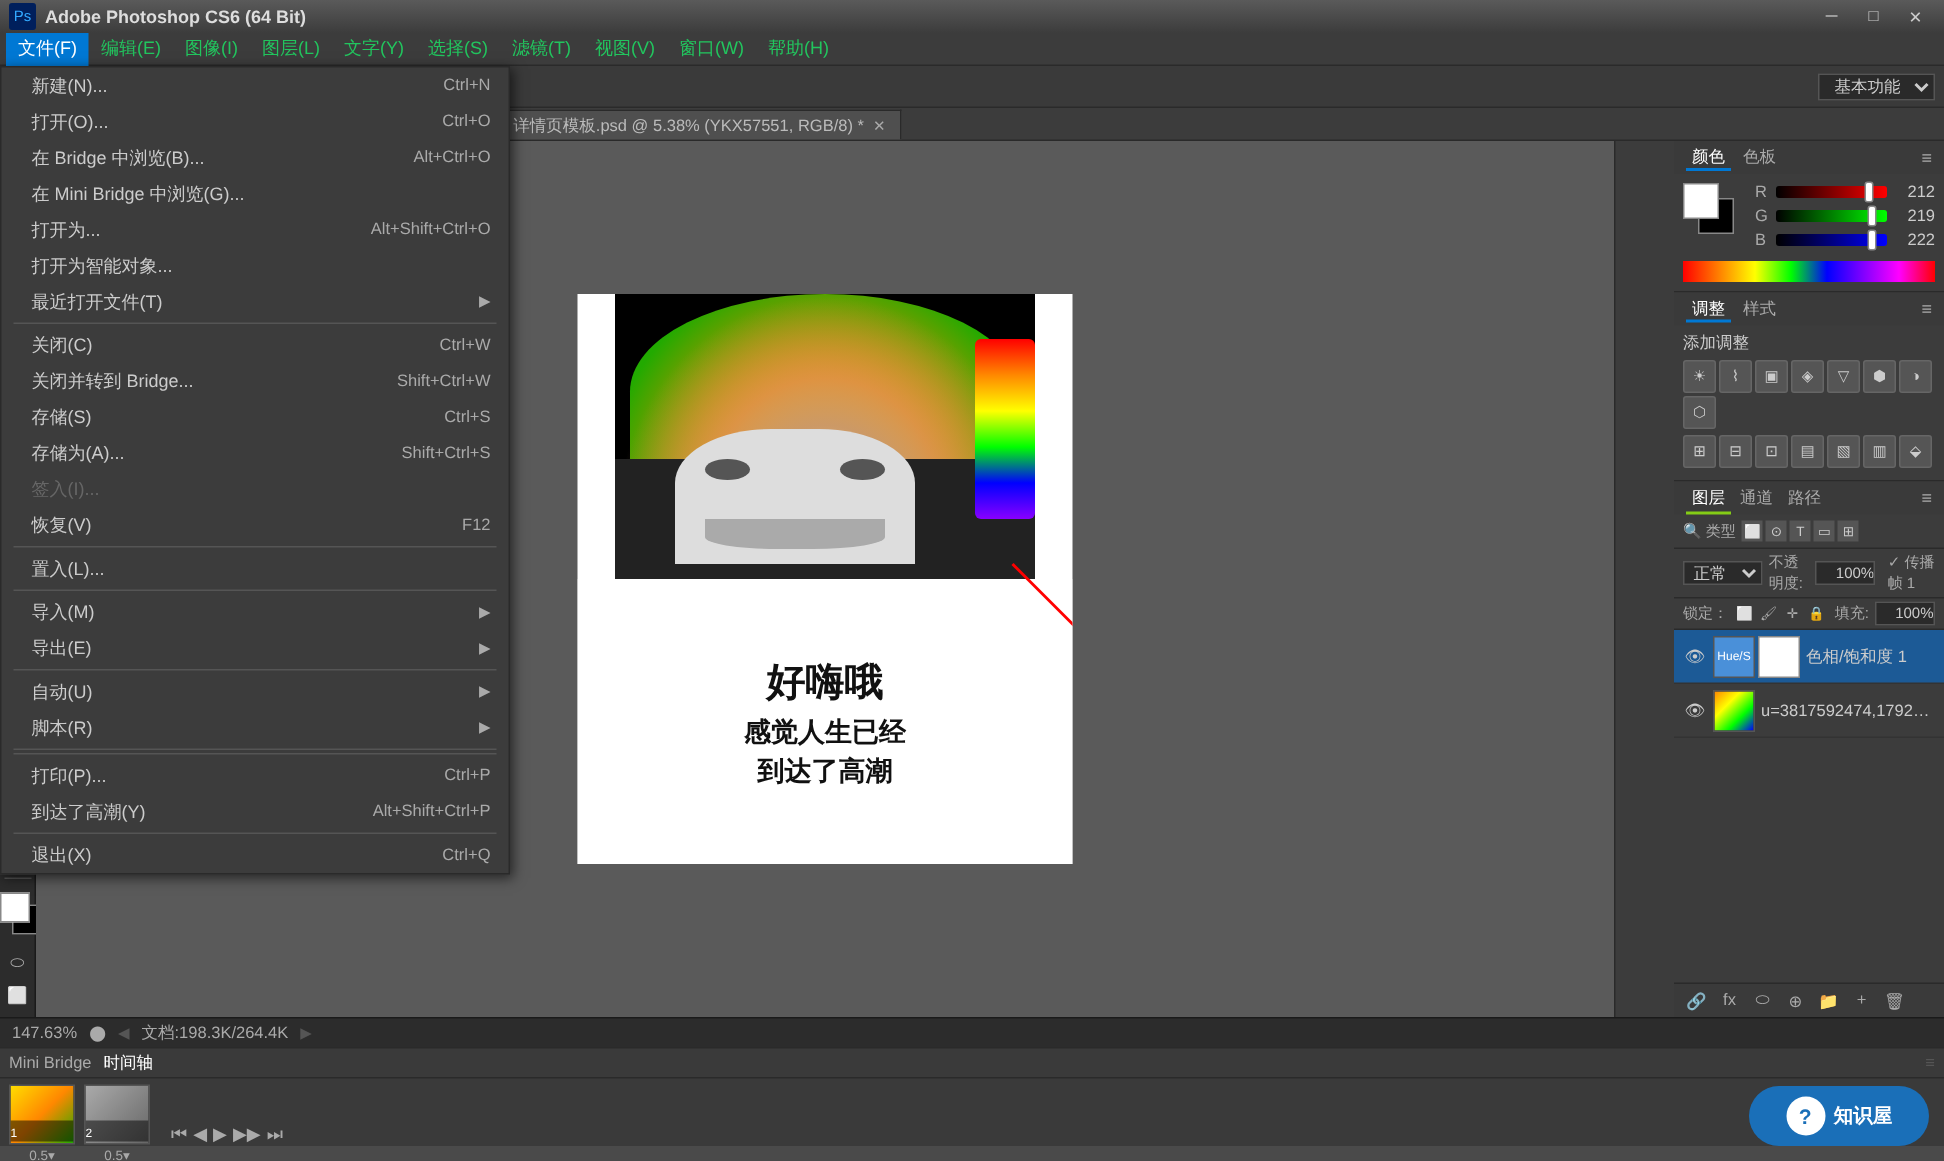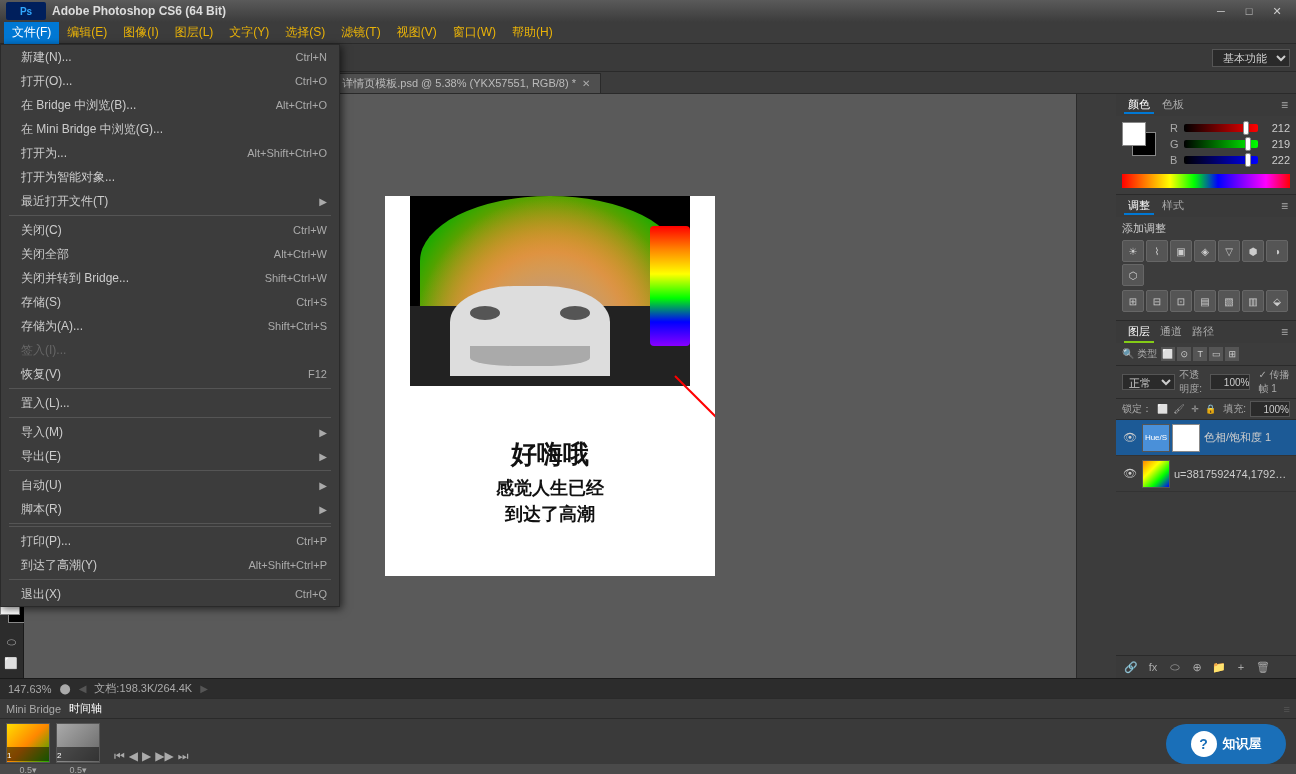--- a/index.html
+++ b/index.html
@@ -1,27 +1,27 @@
 <!DOCTYPE html>
 <html><head>
   <meta charset="utf-8">
   <style>
     * { margin: 0; padding: 0; box-sizing: border-box; }
     body { width: 1296px; height: 774px; overflow: hidden; background: #4a4a4a; font-family: 'Microsoft YaHei', SimHei, sans-serif; font-size: 12px; color: #ccc; user-select: none; }
 
     
     #titlebar { width: 100%; height: 22px; background: linear-gradient(to bottom, #5a5a5a, #3c3c3c); display: flex; align-items: center; justify-content: space-between; padding: 0 6px; }
     #titlebar .title { color: #ddd; font-size: 12px; font-weight: bold; display: flex; align-items: center; gap: 6px; }
-    #titlebar .ps-icon { width: 40px; height: 18px; background: #001f5c; color: #31a8ff; font-size: 10px; font-weight: bold; display: flex; align-items: center; justify-content: center; border-radius: 2px; }
+    #titlebar .ps-icon { width: 18px; height: 18px; background: #001f5c; color: #31a8ff; font-size: 10px; font-weight: normal; display: flex; align-items: center; justify-content: center; border-radius: 2px; }
     #titlebar .win-controls { display: flex; gap: 2px; }
     #titlebar .win-btn { width: 26px; height: 18px; display: flex; align-items: center; justify-content: center; font-size: 11px; color: #ccc; cursor: pointer; }
 
     
     #menubar { width: 100%; height: 22px; background: #3c3c3c; display: flex; align-items: center; padding: 0 4px; border-bottom: 1px solid #2a2a2a; position: relative; }
-    .menu-item { padding: 2px 8px; cursor: pointer; color: #eab308; font-size: 12px; height: 22px; display: flex; align-items: center; }
+    .menu-item { padding: 2px 8px; cursor: pointer; color: #22c55e; font-size: 12px; height: 22px; display: flex; align-items: center; }
     .menu-item:hover, .menu-item.active { background: #0078d4; color: #fff; }
 
     
     #optionsbar { width: 100%; height: 28px; background: #3a3a3a; display: flex; align-items: center; padding: 0 6px; gap: 8px; border-bottom: 1px solid #2a2a2a; }
     .opt-label { color: #aaa; font-size: 11px; }
     .opt-input { background: #2a2a2a; border: 1px solid #555; color: #ccc; font-size: 11px; padding: 1px 4px; width: 60px; height: 18px; }
     .opt-right { margin-left: auto; display: flex; align-items: center; gap: 4px; }
     .opt-dropdown-right { background: #2a2a2a; border: 1px solid #555; color: #ccc; font-size: 11px; padding: 1px 6px; height: 18px; min-width: 70px; }
 
     
@@ -467,24 +467,20 @@
   <div class="menu-row">
       <span>最近打开文件(T)</span>
       <span class="menu-arrow">▶</span>
     </div>
   <div class="menu-sep"></div>
   <div class="menu-row">
       <span>关闭(C)</span>
       <span class="menu-shortcut">Ctrl+W</span>
     </div>
   <div class="menu-row">
-      <span>关闭全部</span>
-      <span class="menu-shortcut">Alt+Ctrl+W</span>
-    </div>
-  <div class="menu-row">
       <span>关闭并转到 Bridge...</span>
       <span class="menu-shortcut">Shift+Ctrl+W</span>
     </div>
   <div class="menu-row">
       <span>存储(S)</span>
       <span class="menu-shortcut">Ctrl+S</span>
     </div>
   <div class="menu-row">
       <span>存储为(A)...</span>
       <span class="menu-shortcut">Shift+Ctrl+S</span>

